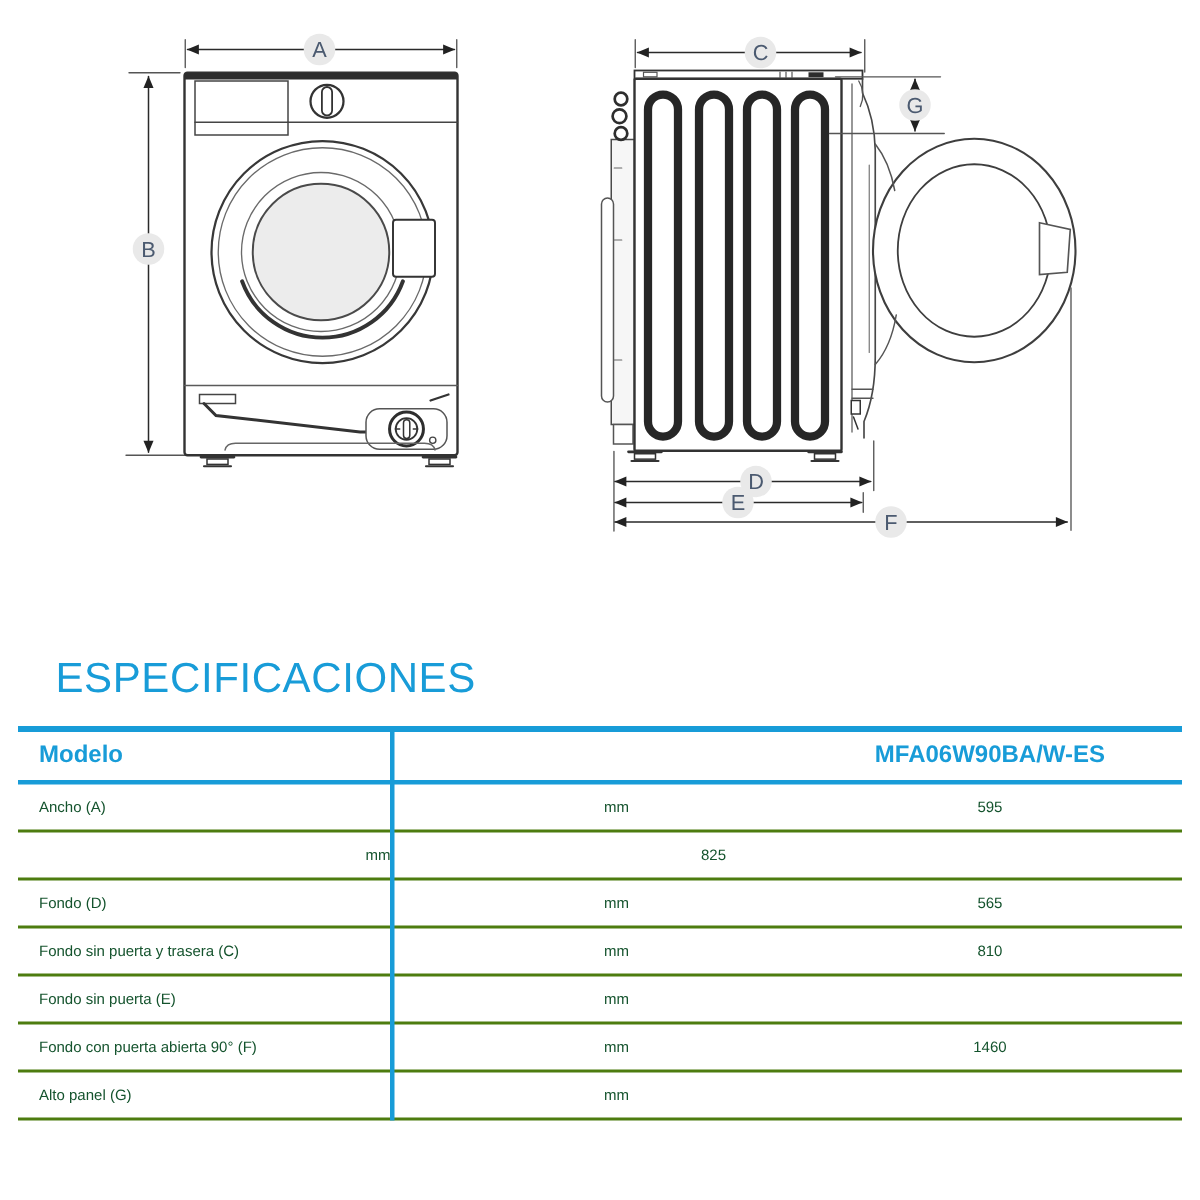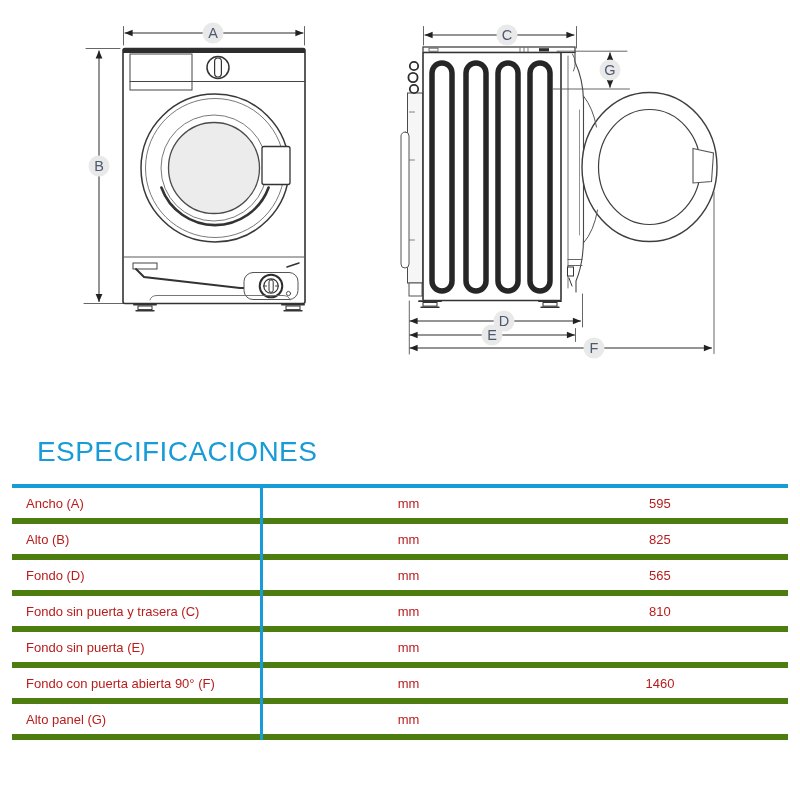--- a/index.html
+++ b/index.html
@@ -7,21 +7,21 @@
           font-family:"Liberation Sans",sans-serif;}
   svg text{font-family:"Liberation Sans",sans-serif;}
 
   .heading{position:absolute;left:37px;top:436px;font-size:28px;font-weight:normal;
            letter-spacing:.4px;color:#189CD8;}
 
   .spec-table{position:absolute;left:12px;top:484px;width:776px;}
   .t-top{height:4px;background:#189CD8;}
   .t-grid{display:grid;grid-template-columns:32% 20.5% 14.5% 33%;align-items:center;}
   .t-header{height:32px;border-bottom:3px solid #189CD8;color:#189CD8;font-weight:bold;font-size:16px;}
-  .t-row{height:30px;border-bottom:6px solid #4d7c0f;color:#b91c1c;font-size:13px;}
+  .t-row{height:30px;border-bottom:2px solid #4d7c0f;color:#14532d;font-size:10px;}
   .c-label{padding-left:14px;text-align:left;}
   .c-unit{text-align:right;}
   .c-val{text-align:center;}
   .v-divider{position:absolute;left:32%;top:0;width:2.5px;background:#189CD8;}
 </style>
 </head>
 <body>
 
 <div class="canvas">
 
@@ -193,29 +193,34 @@
           <text x="594" y="353">F</text>
         </g>
     </g>
   </svg>
 
   <div class="heading">ESPECIFICACIONES</div>
 
   <div class="spec-table" style="position:absolute;">
     <div class="t-top"></div>
 
+    <div class="t-grid t-header">
+      <div class="c-label">Modelo</div>
+      <div class="c-unit"></div>
+        <div></div>
+      <div class="c-val">MFA06W90BA/W-ES</div>
+    </div>
 
     <div class="t-grid t-row">
       <div class="c-label">Ancho (A)</div>
       <div class="c-unit">mm</div>
         <div></div>
       <div class="c-val">595</div>
     </div>
     <div class="t-grid t-row">
-      <div class="c-label">Alto (B)</div>
       <div class="c-unit">mm</div>
         <div></div>
       <div class="c-val">825</div>
     </div>
     <div class="t-grid t-row">
       <div class="c-label">Fondo (D)</div>
       <div class="c-unit">mm</div>
         <div></div>
       <div class="c-val">565</div>
     </div>

